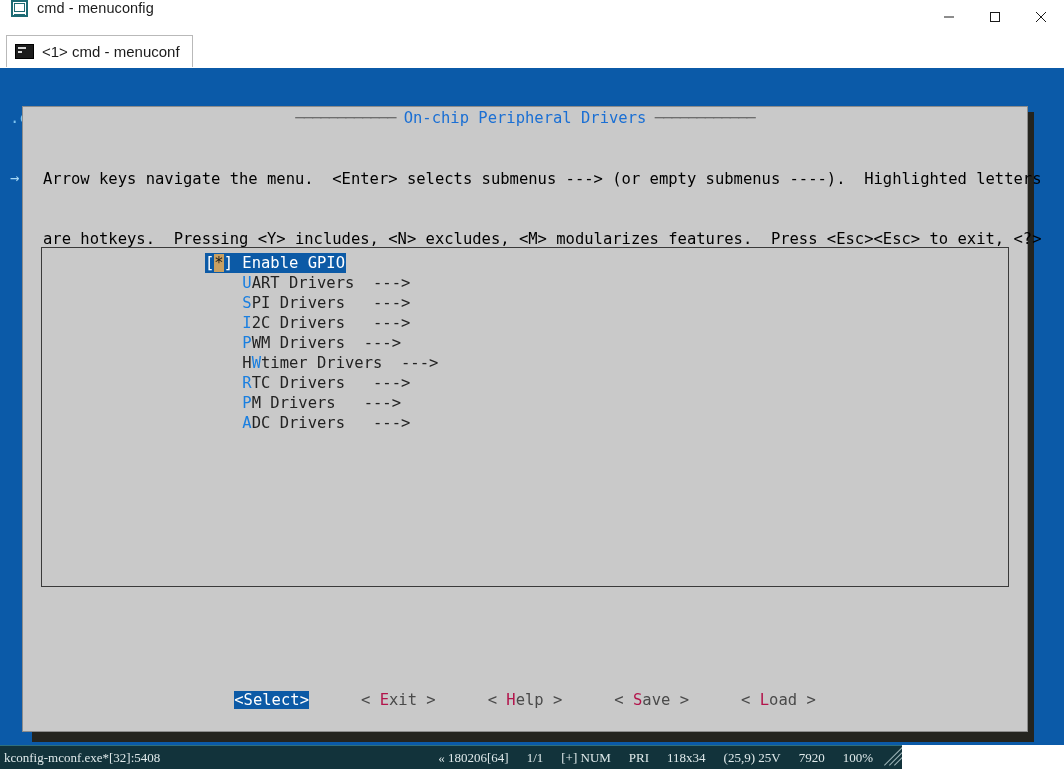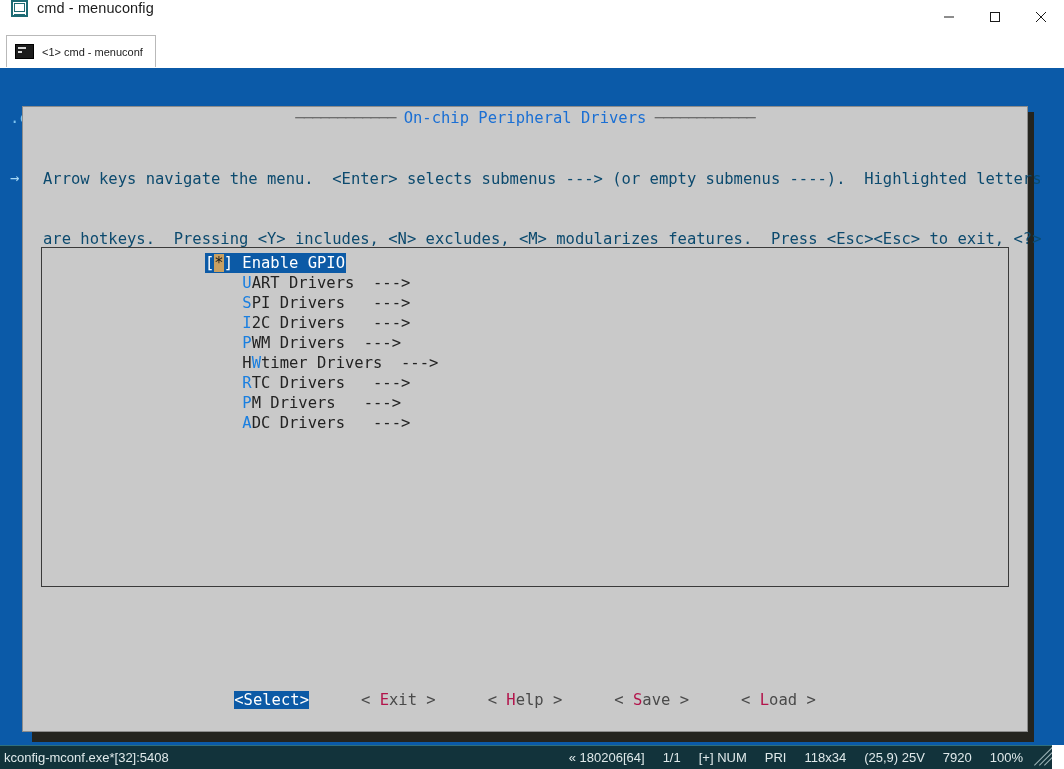--- a/index.html
+++ b/index.html
@@ -110,21 +110,21 @@
     background: #d8d8d8;
   }
   .tab-icon::after {
     content: "";
     position: absolute;
     left: 2px; top: 6px;
     width: 4px; height: 2px;
     background: #d8d8d8;
   }
   .tab-label {
-    font-size: 11px;
+    font-size: 15px;
     color: #1b1b1b;
     white-space: nowrap;
   }
 
   
   .toolbar {
     position: absolute;
     right: 6px; top: 38px;
     height: 27px;
     display: flex;
@@ -290,21 +290,21 @@
   .dialog-title .rule {
     color: #6e6e6e;
     letter-spacing: -1px;
   }
   .help-text {
     position: absolute;
     left: 20px; top: 22px;
     right: 10px;
     font-size: 15.5px;
     line-height: 20px;
-    color: #0c4a6e;
+    color: #000000;
     white-space: pre;
   }
   .list-panel {
     position: absolute;
     left: 18px; top: 140px;
     width: 968px; height: 340px;
     background: #c9c9c9;
     border: 1px solid #3a3a3a;
     box-sizing: border-box;
     overflow: hidden;
@@ -352,29 +352,29 @@
     background: #0c5aa6;
     color: #ffffff;
   }
   .btn.active .hot { color: #ffffff; }
   .btn-gap { display: inline-block; width: 52px; }
 
   
   .statusbar {
     position: absolute;
     left: 0; bottom: 0;
-    width: 1052px; height: 24px;
+    width: 902px; height: 24px;
     background: #12333b;
     border-top: 1px solid #2f6f7d;
     box-sizing: border-box;
     display: flex;
     align-items: center;
     color: #dfe9ea;
     font-size: 13px;
-    font-family: Liberation Sans, sans-serif;
+    font-family: Liberation Serif, serif;
   }
   .status-left {
     margin-left: 4px;
     white-space: nowrap;
   }
   .status-right {
     margin-left: auto;
     display: flex;
     align-items: center;
     white-space: nowrap;

